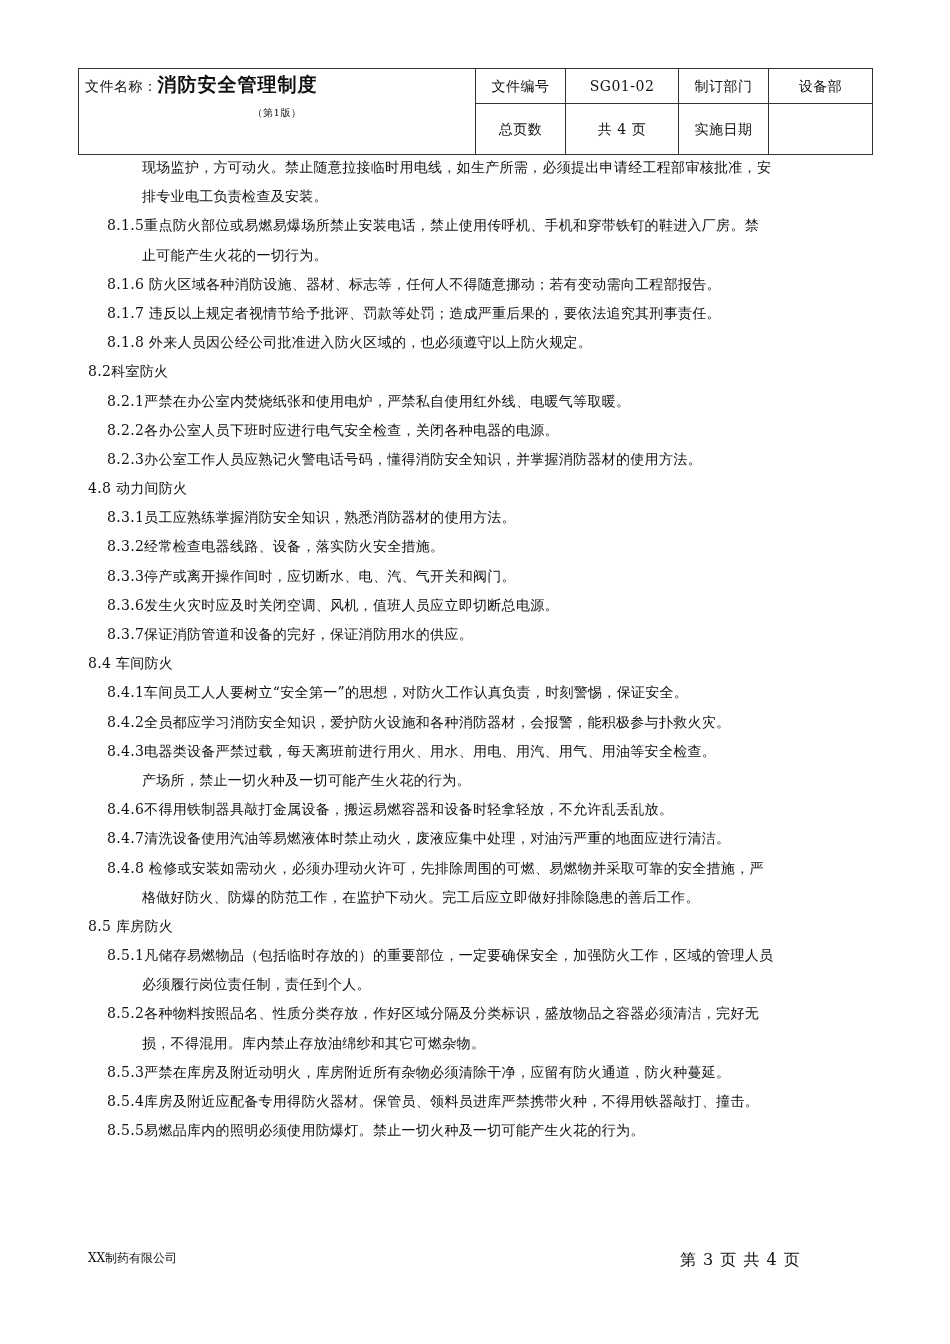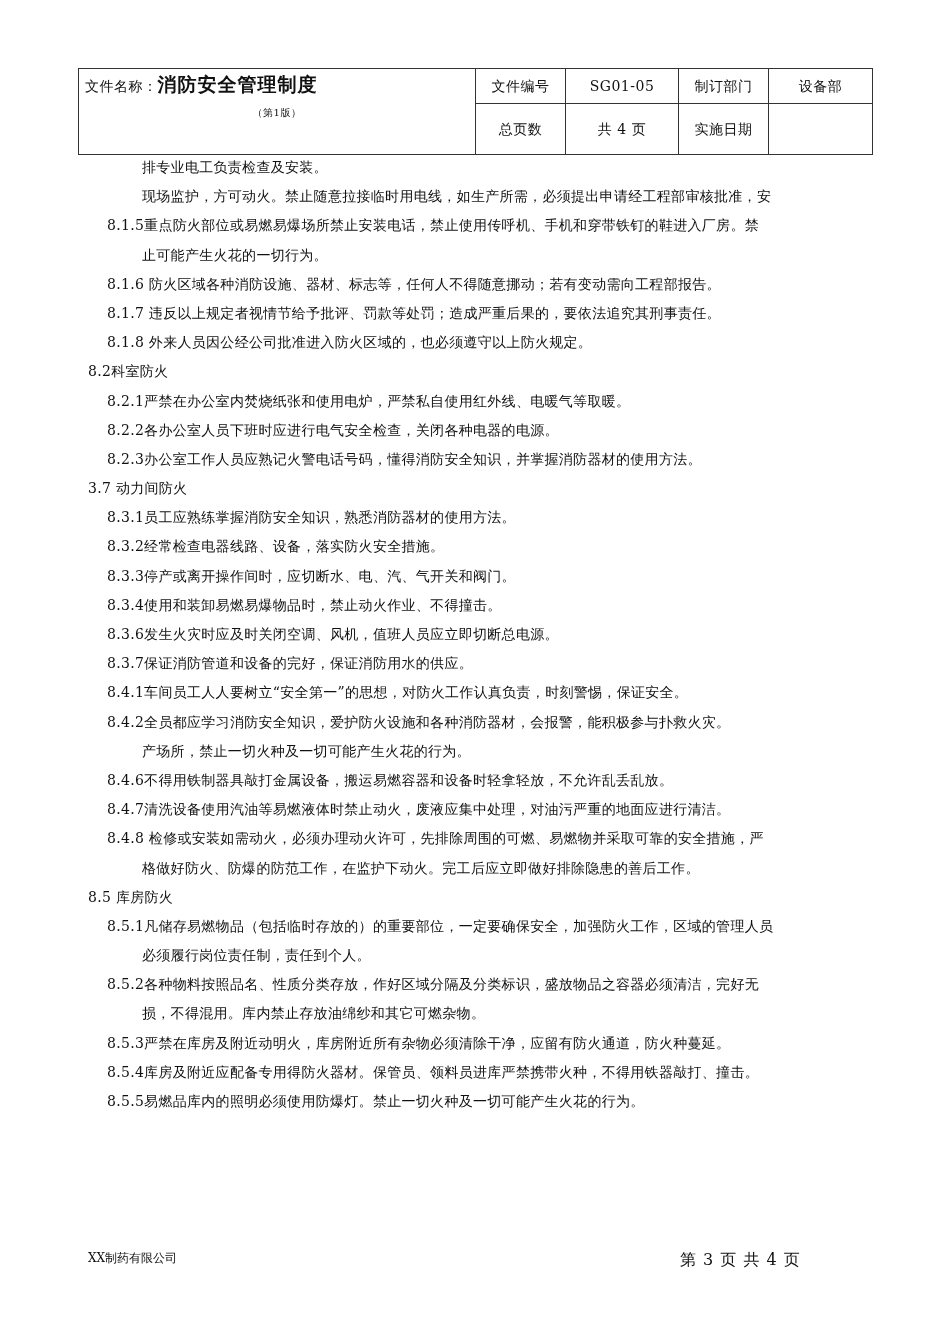--- a/index.html
+++ b/index.html
@@ -106,54 +106,55 @@
   </colgroup>
   <tbody>
       <tr>
     <td class="title-cell" rowspan="2">
       <div class="title-line">
         <span class="title-label">文件名称：</span><span class="title-name">消防安全管理制度</span>
       </div>
       <div class="title-edition">（第1版）</div>
     </td>
     <td>文件编号</td>
-    <td>SG01-05</td>
+    <td>SG01-02</td>
     <td>制订部门</td>
     <td>设备部</td>
   </tr>
   <tr>
     <td>总页数</td>
     <td>共 4 页</td>
     <td>实施日期</td>
     <td></td>
   </tr>
 </tbody>
   </table>
 
 <div class="content" id="content">
+    <div class="line cont">现场监护，方可动火。禁止随意拉接临时用电线，如生产所需，必须提出申请经工程部审核批准，安</div>
     <div class="line cont">排专业电工负责检查及安装。</div>
-    <div class="line cont">现场监护，方可动火。禁止随意拉接临时用电线，如生产所需，必须提出申请经工程部审核批准，安</div>
     <div class="line item">8.1.5重点防火部位或易燃易爆场所禁止安装电话，禁止使用传呼机、手机和穿带铁钉的鞋进入厂房。禁</div>
     <div class="line cont">止可能产生火花的一切行为。</div>
     <div class="line item">8.1.6 防火区域各种消防设施、器材、标志等，任何人不得随意挪动；若有变动需向工程部报告。</div>
     <div class="line item">8.1.7 违反以上规定者视情节给予批评、罚款等处罚；造成严重后果的，要依法追究其刑事责任。</div>
     <div class="line item">8.1.8 外来人员因公经公司批准进入防火区域的，也必须遵守以上防火规定。</div>
     <div class="line sec">8.2科室防火</div>
     <div class="line item">8.2.1严禁在办公室内焚烧纸张和使用电炉，严禁私自使用红外线、电暖气等取暖。</div>
     <div class="line item">8.2.2各办公室人员下班时应进行电气安全检查，关闭各种电器的电源。</div>
     <div class="line item">8.2.3办公室工作人员应熟记火警电话号码，懂得消防安全知识，并掌握消防器材的使用方法。</div>
-    <div class="line sec">3.7 动力间防火</div>
+    <div class="line sec">4.8 动力间防火</div>
     <div class="line item">8.3.1员工应熟练掌握消防安全知识，熟悉消防器材的使用方法。</div>
     <div class="line item">8.3.2经常检查电器线路、设备，落实防火安全措施。</div>
     <div class="line item">8.3.3停产或离开操作间时，应切断水、电、汽、气开关和阀门。</div>
-    <div class="line item">8.3.4使用和装卸易燃易爆物品时，禁止动火作业、不得撞击。</div>
     <div class="line item">8.3.6发生火灾时应及时关闭空调、风机，值班人员应立即切断总电源。</div>
     <div class="line item">8.3.7保证消防管道和设备的完好，保证消防用水的供应。</div>
+    <div class="line sec">8.4 车间防火</div>
     <div class="line item">8.4.1车间员工人人要树立“安全第一”的思想，对防火工作认真负责，时刻警惕，保证安全。</div>
     <div class="line item">8.4.2全员都应学习消防安全知识，爱护防火设施和各种消防器材，会报警，能积极参与扑救火灾。</div>
+    <div class="line item">8.4.3电器类设备严禁过载，每天离班前进行用火、用水、用电、用汽、用气、用油等安全检查。</div>
     <div class="line cont">产场所，禁止一切火种及一切可能产生火花的行为。</div>
     <div class="line item">8.4.6不得用铁制器具敲打金属设备，搬运易燃容器和设备时轻拿轻放，不允许乱丢乱放。</div>
     <div class="line item">8.4.7清洗设备使用汽油等易燃液体时禁止动火，废液应集中处理，对油污严重的地面应进行清洁。</div>
     <div class="line item">8.4.8 检修或安装如需动火，必须办理动火许可，先排除周围的可燃、易燃物并采取可靠的安全措施，严</div>
     <div class="line cont">格做好防火、防爆的防范工作，在监护下动火。完工后应立即做好排除隐患的善后工作。</div>
     <div class="line sec">8.5 库房防火</div>
     <div class="line item">8.5.1凡储存易燃物品（包括临时存放的）的重要部位，一定要确保安全，加强防火工作，区域的管理人员</div>
     <div class="line cont">必须履行岗位责任制，责任到个人。</div>
     <div class="line item">8.5.2各种物料按照品名、性质分类存放，作好区域分隔及分类标识，盛放物品之容器必须清洁，完好无</div>
     <div class="line cont">损，不得混用。库内禁止存放油绵纱和其它可燃杂物。</div>

